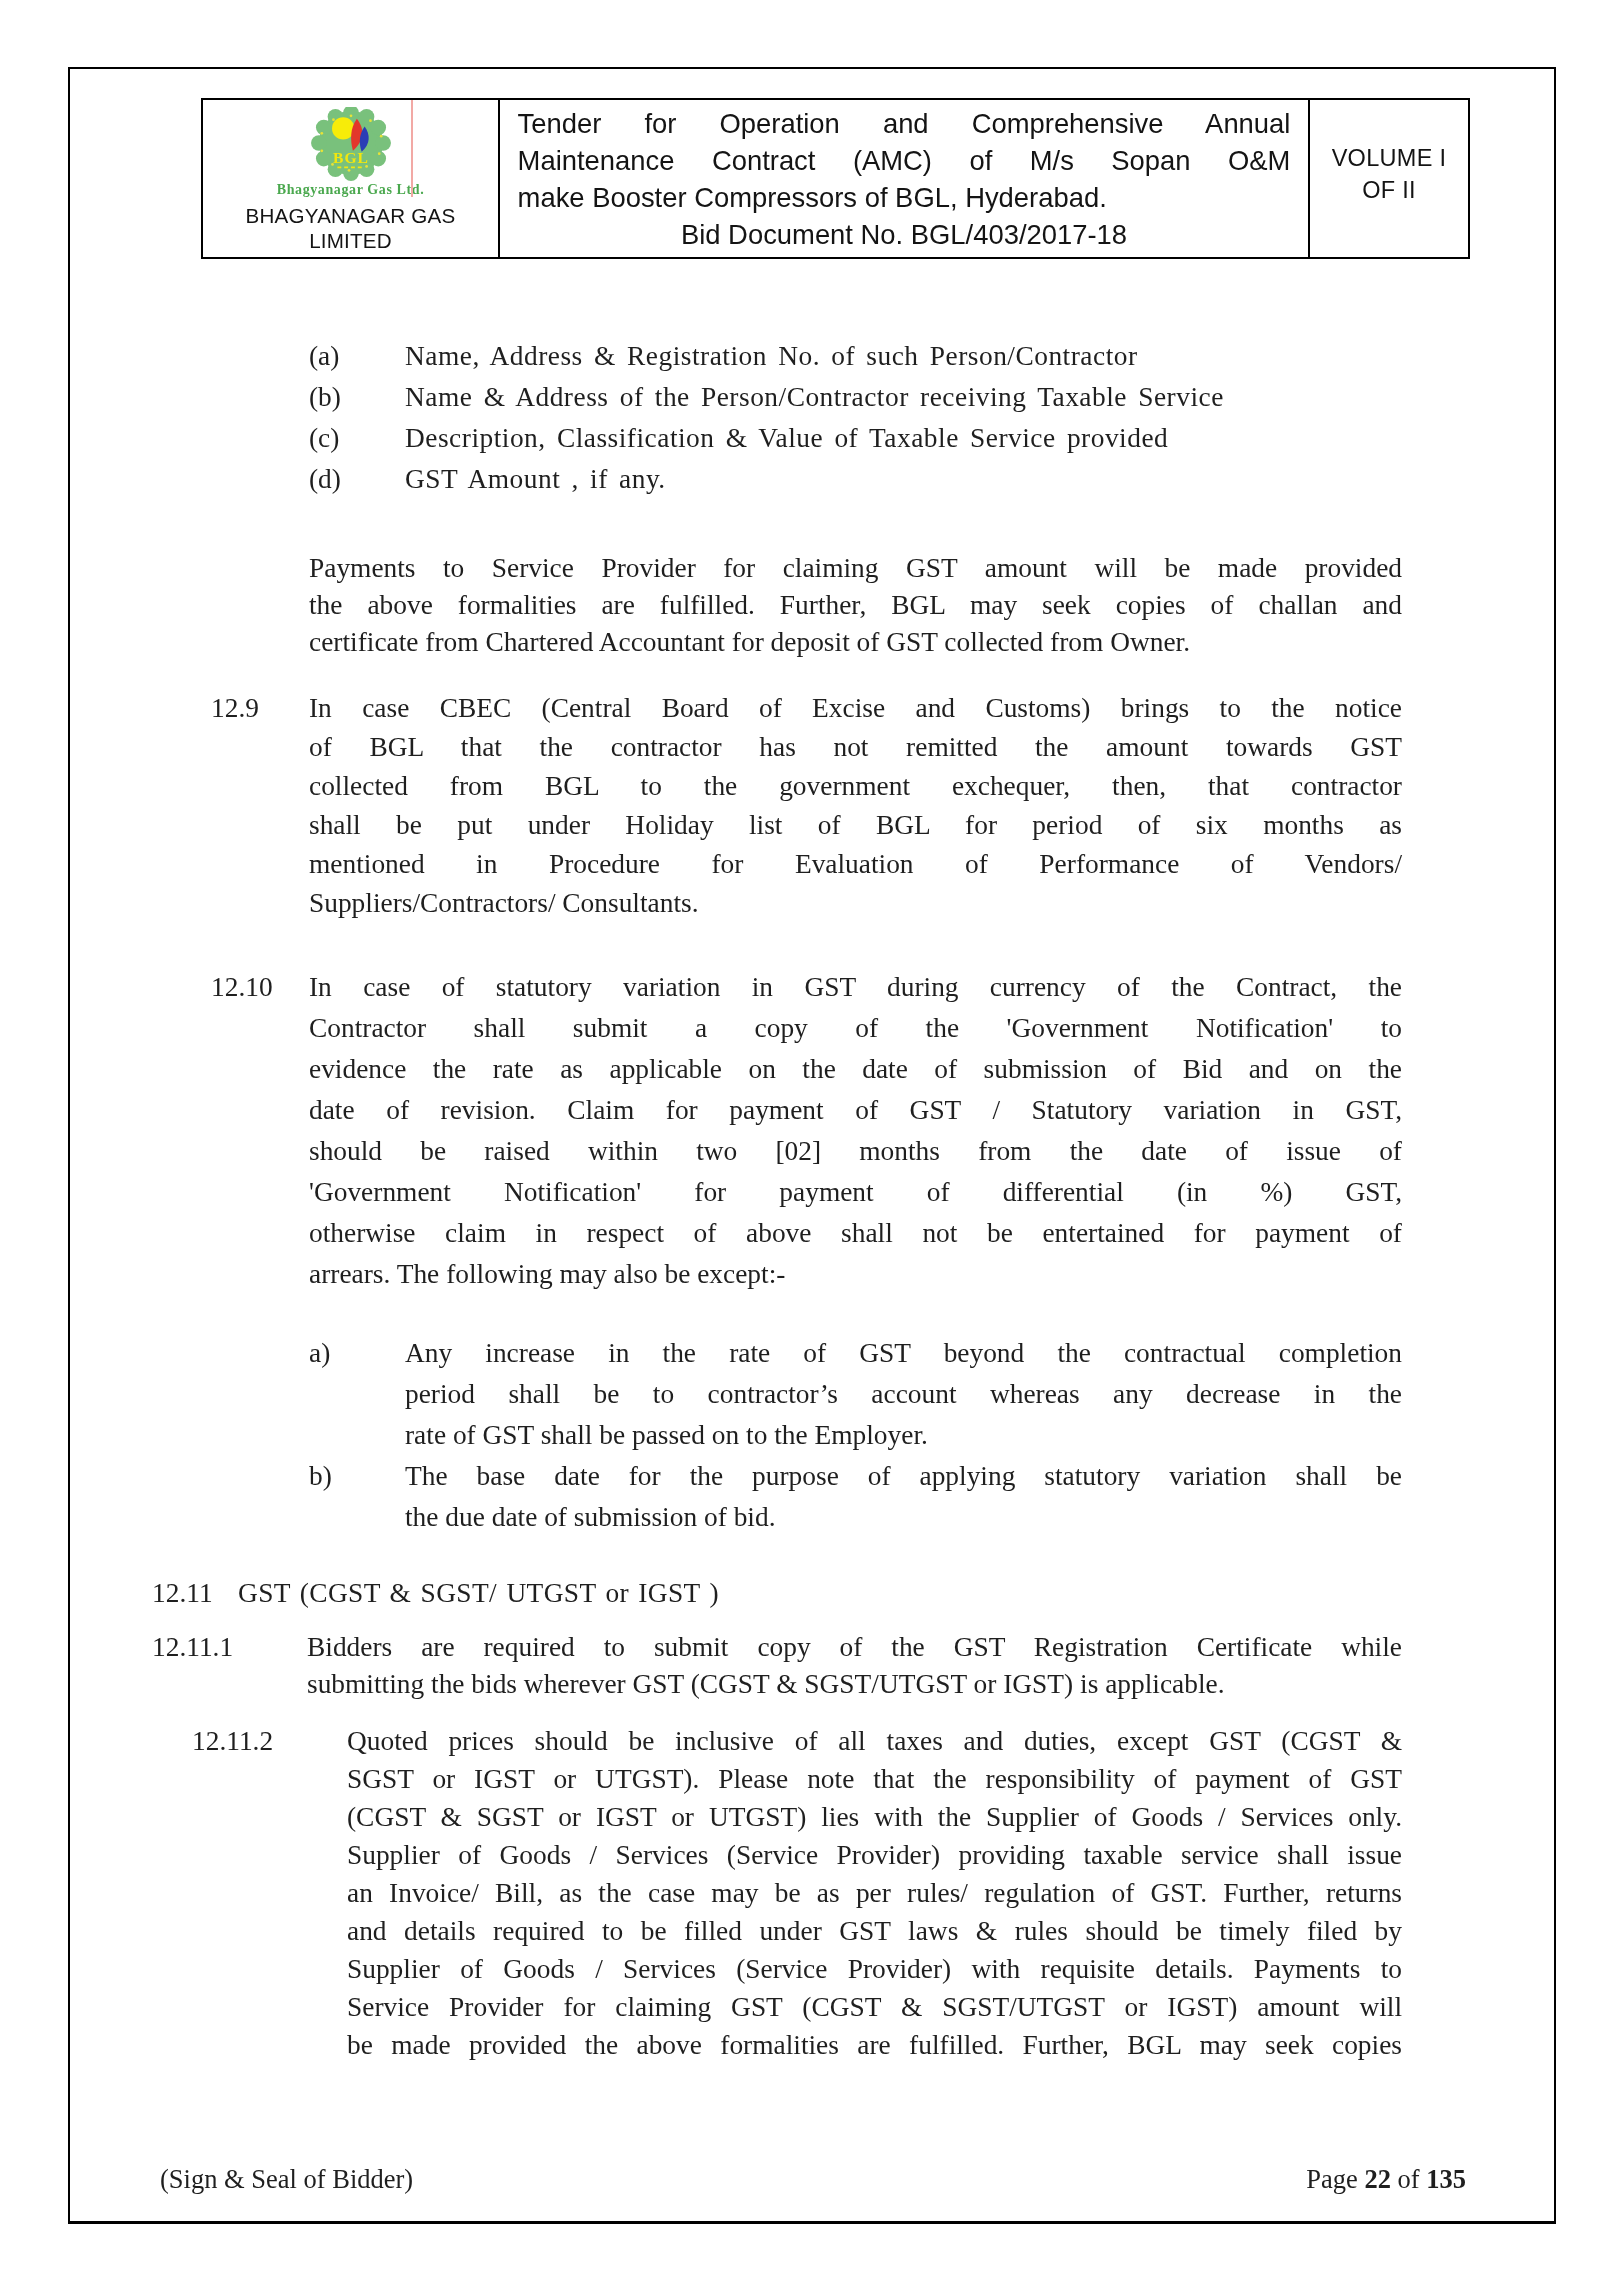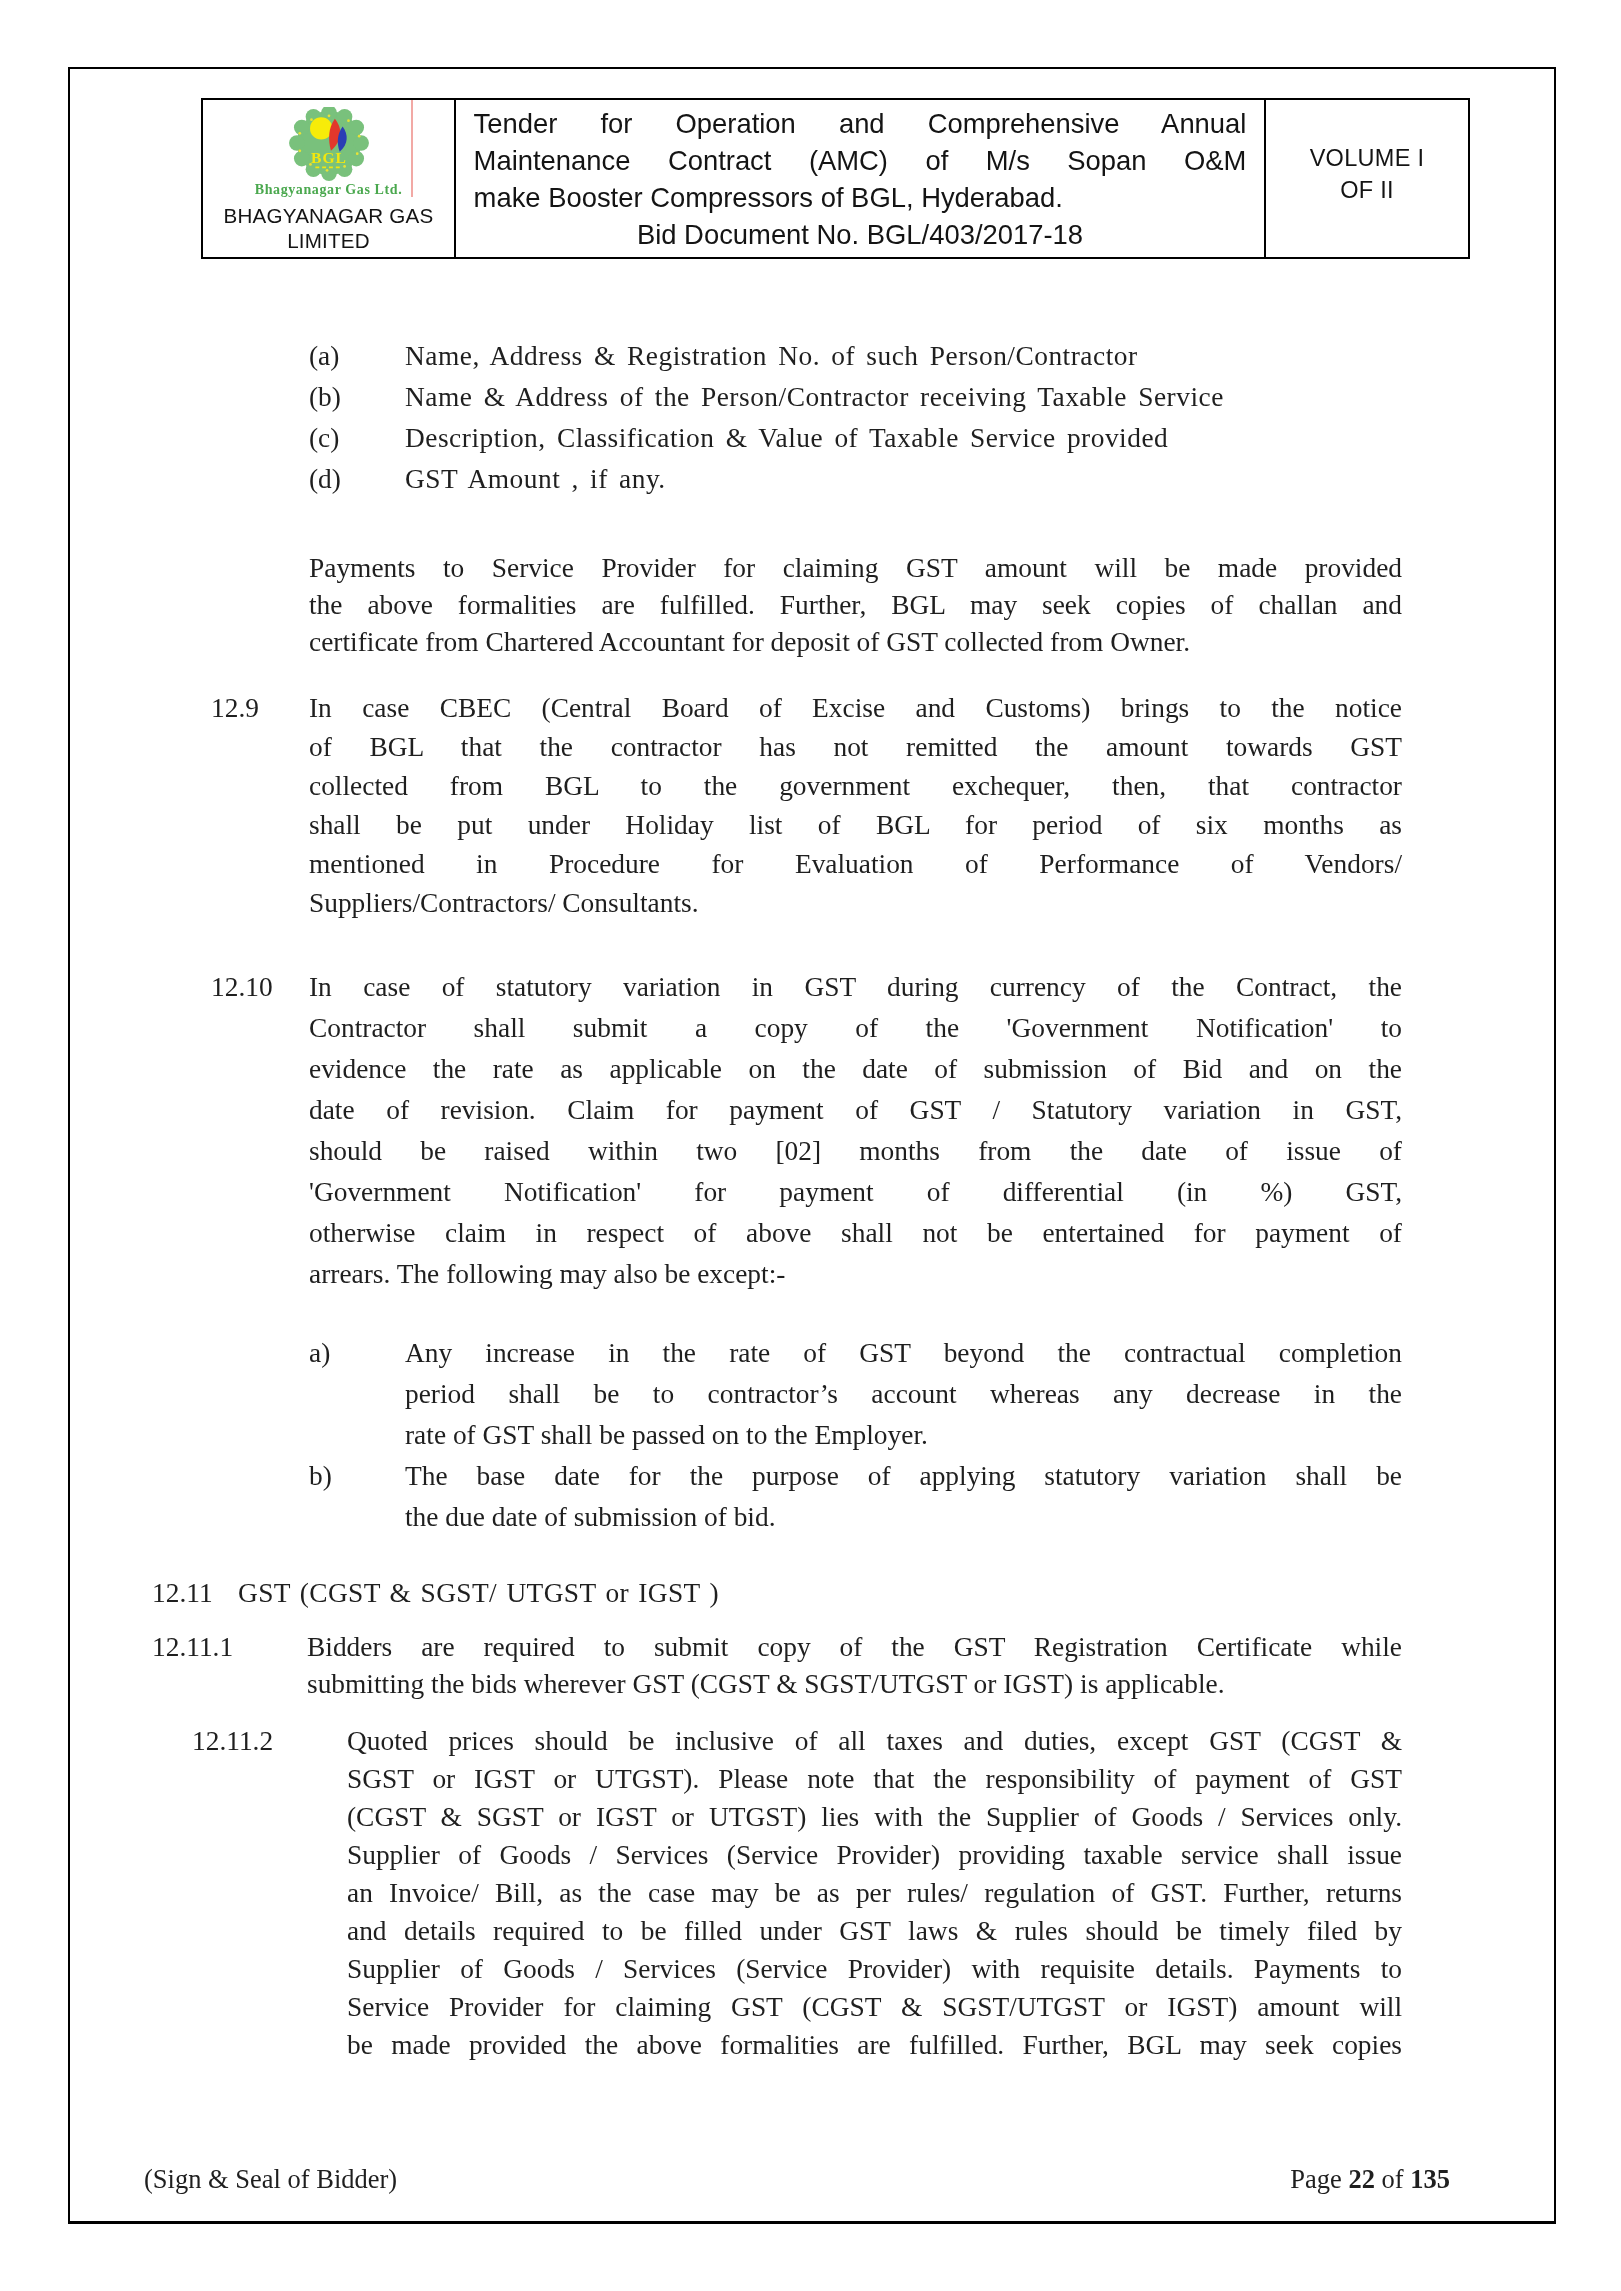--- a/index.html
+++ b/index.html
@@ -12,21 +12,21 @@
     position: absolute; left: 68px; top: 67px; width: 1488px; height: 2157px;
     border: 2px solid #000; border-bottom-width: 3.9px; box-sizing: border-box;
   }
   
   .header-table {
     position: absolute; left: 201px; top: 98px; width: 1269px; height: 161px;
     display: flex; border: 2px solid #000; box-sizing: border-box;
     font-family: "Liberation Sans", sans-serif; color: #141414;
   }
   .logo-cell {
-    width: 253px; flex-shrink: 0; border-right: 2px solid #000; box-sizing: border-box;
+    width: 297px; flex-shrink: 0; border-right: 2px solid #000; box-sizing: border-box;
     display: flex; flex-direction: column; align-items: center; padding-top: 6.9px;
     position: relative;
   }
   .scan-artifact {
     position: absolute; left: 208px; top: 0; width: 2px; height: 97px;
     background: #f2a9a5;
   }
   .logo-caption {
     font-family: "Liberation Serif", serif; font-weight: bold;
     font-size: 14px; color: #4aa84e; letter-spacing: 0.6px; margin-top: 1px;
@@ -76,21 +76,21 @@
 
   .sec2-num { width: 155px; flex-shrink: 0; box-sizing: border-box; }
   .sec-12-11 { margin-top: 36px; line-height: 39px; }
   .sec-12-11 .sec2-num { width: 86px; }
   .sec-12-11-heading { letter-spacing: 0.4px; word-spacing: 2px; }
   .sec-12-11-1 { margin-top: 16px; line-height: 37px; }
   .sec-12-11-2 { margin-top: 18.6px; line-height: 38px; margin-left: 40px; }
 
   
   .footer {
-    position: absolute; left: 144px; top: 2164px; width: 1306px;
+    position: absolute; left: 160px; top: 2164px; width: 1306px;
     display: flex; justify-content: space-between; font-size: 26.5px;
   }
   .page-indicator b { font-weight: bold; }
 </style>
 </head>
 <body>
 
 <div class="page-border"></div>
 
 <div class="header-table">

